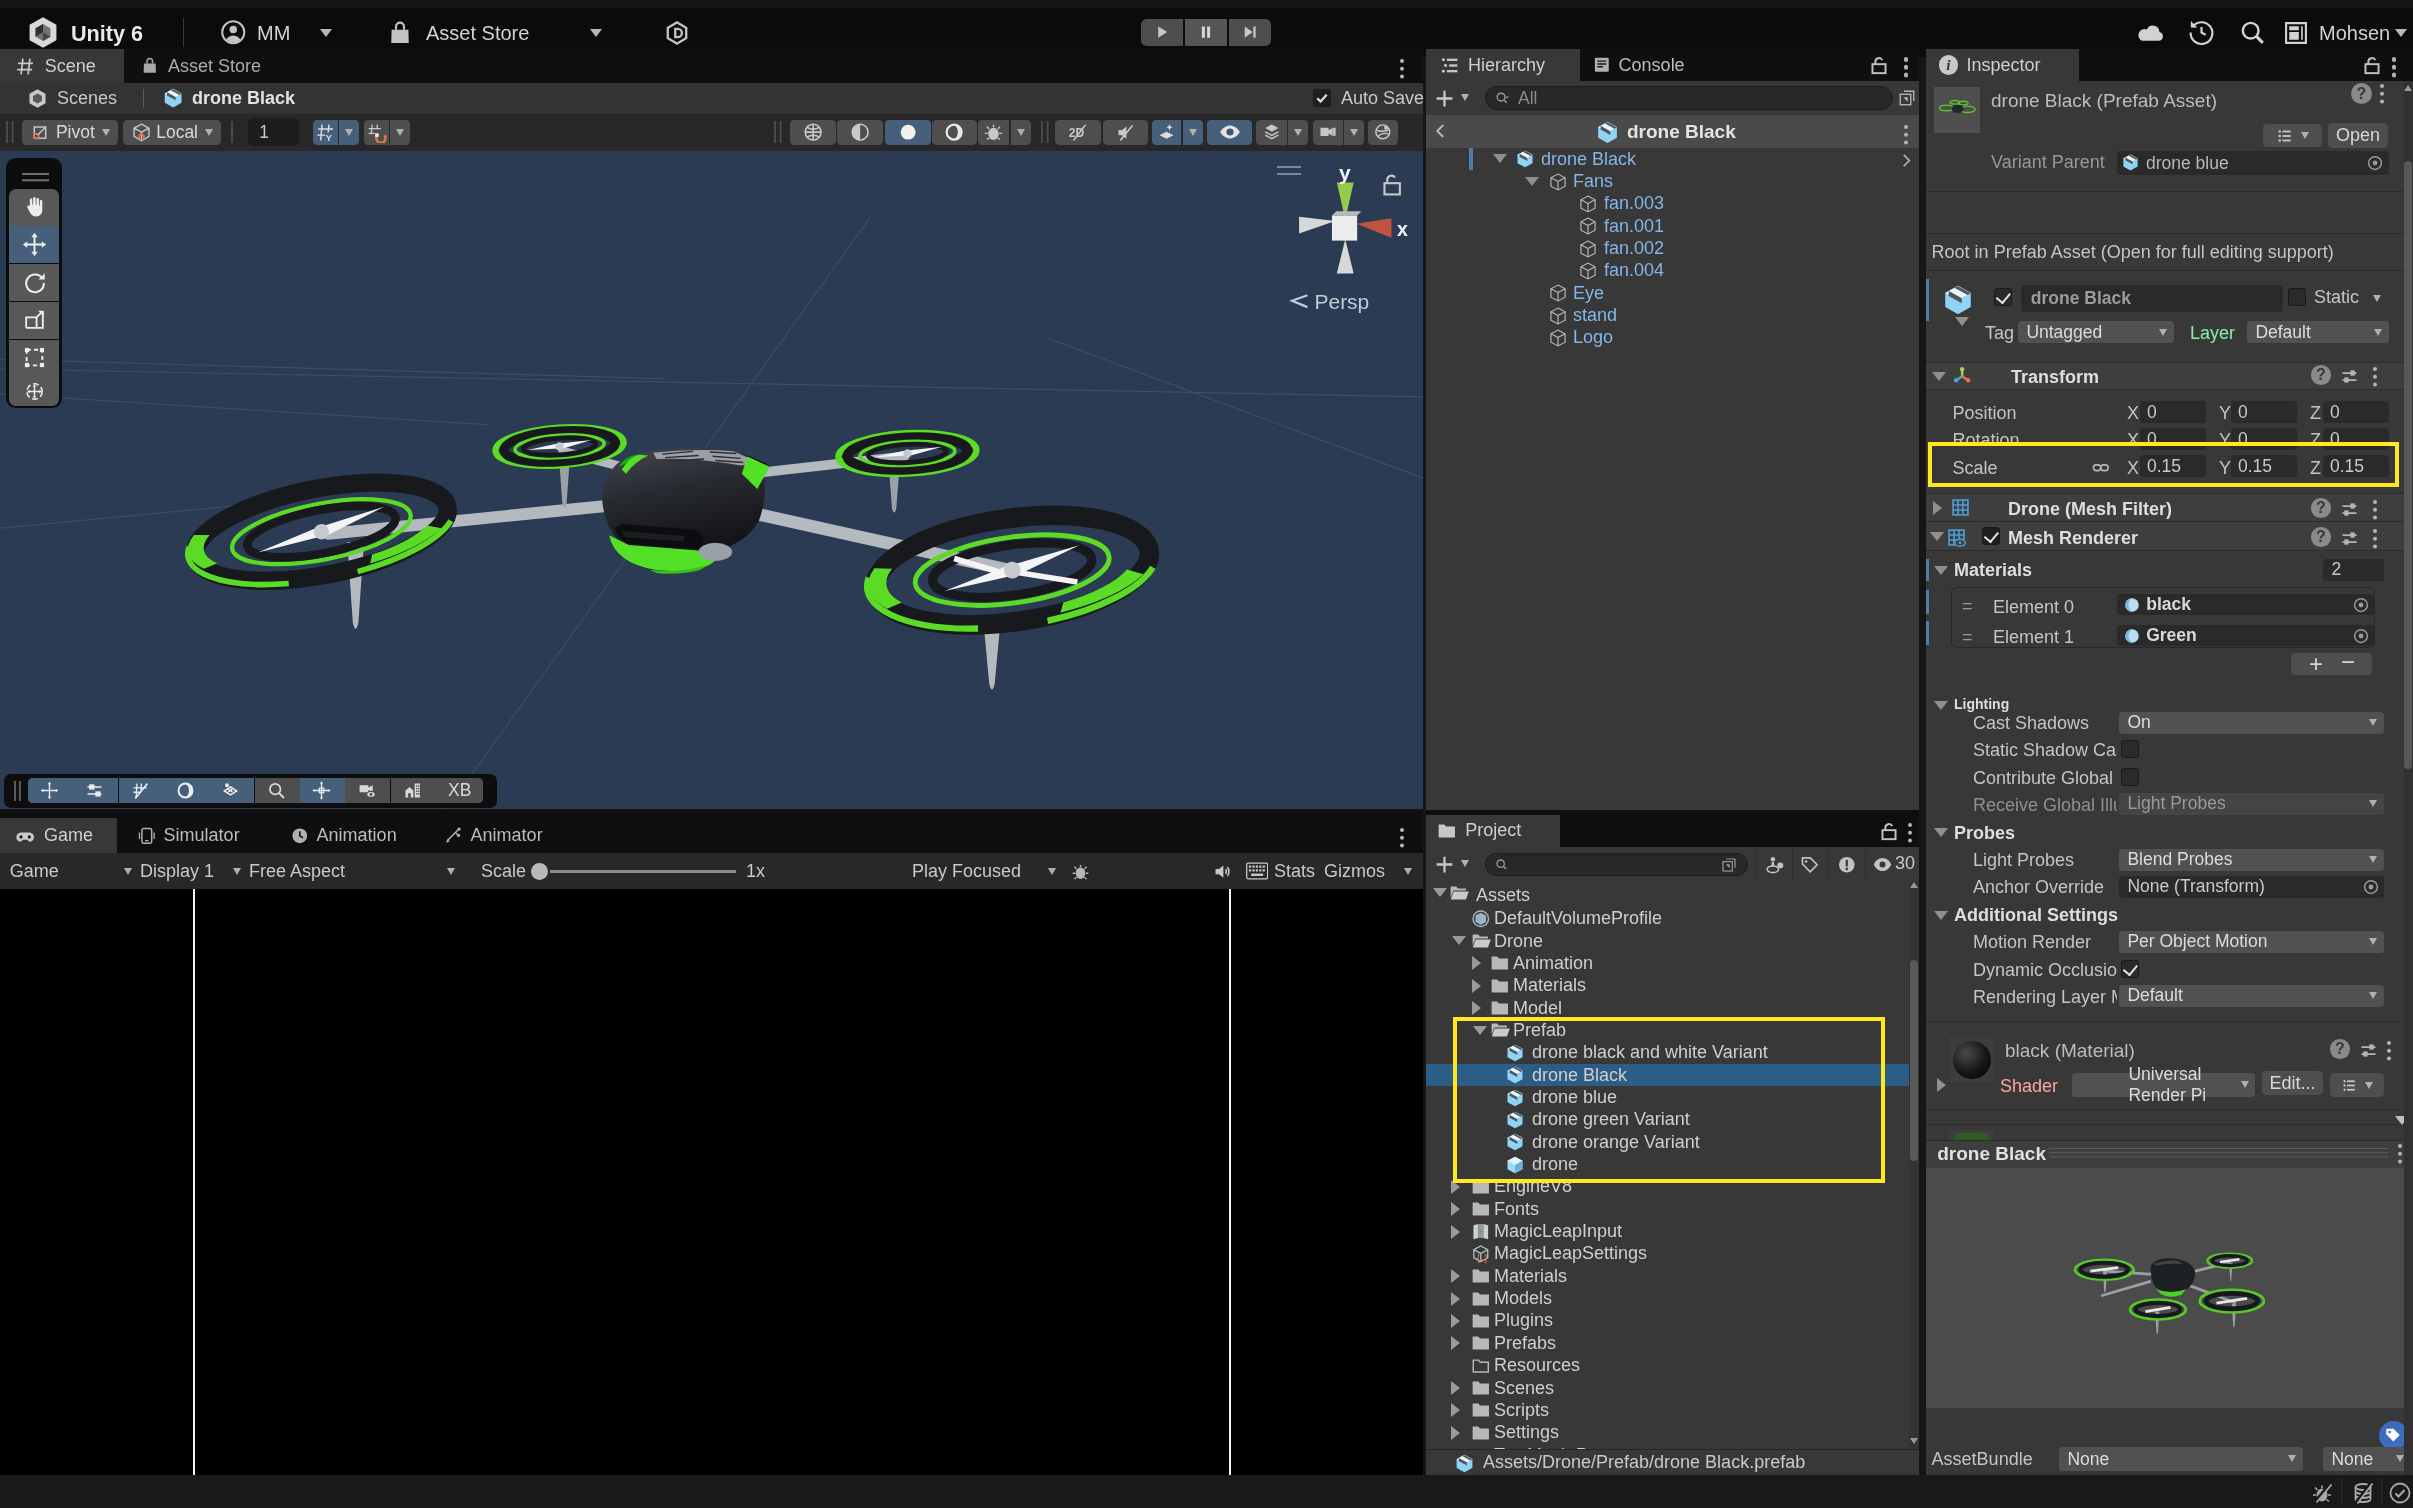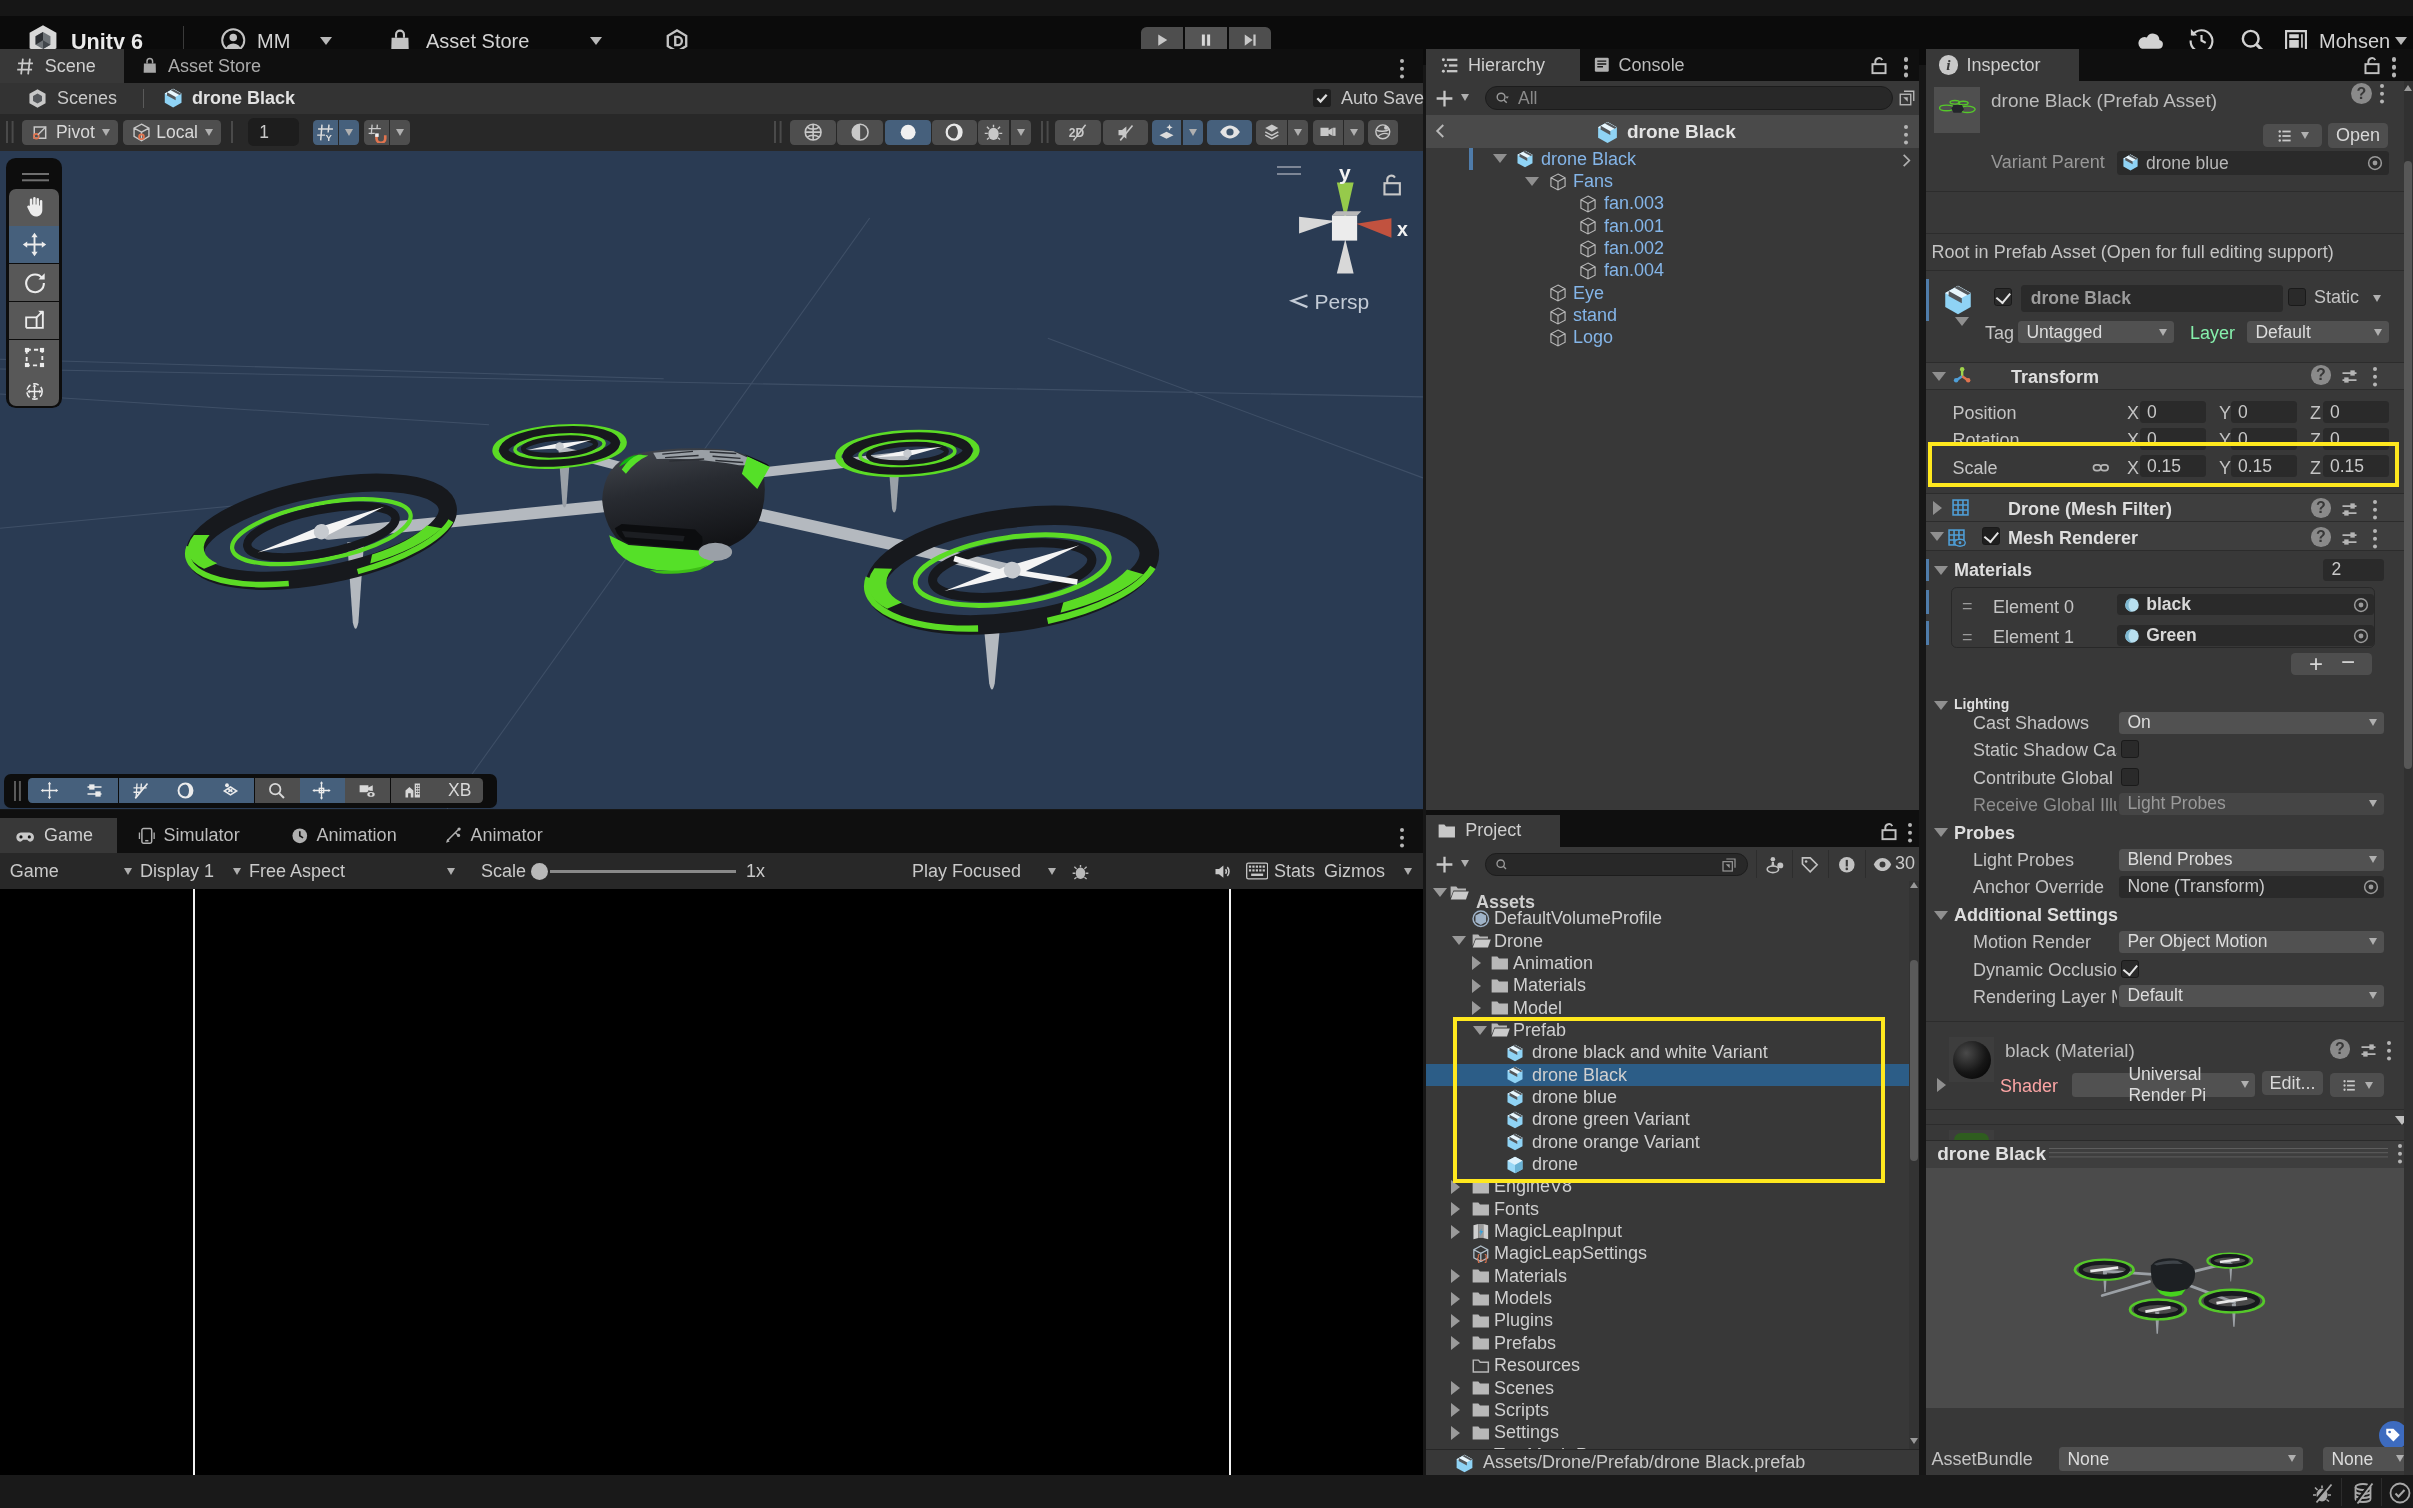--- a/index.html
+++ b/index.html
@@ -16,21 +16,21 @@
 .tri-r{width:0;height:0;border-top:7px solid transparent;border-bottom:7px solid transparent;border-left:9px solid #8f8f8f;display:inline-block;}
 .tri-d{width:0;height:0;border-left:7px solid transparent;border-right:7px solid transparent;border-top:9px solid #8f8f8f;display:inline-block;}
 .kebab{display:inline-block;width:4.2px;height:4.2px;border-radius:50%;background:#b5b5b5;box-shadow:0 7.7px 0 #b5b5b5,0 15.4px 0 #b5b5b5;}
 .chk{position:absolute;background:#2a2a2a;border:0.7px solid #1a1a1a;border-radius:2.8px;width:18px;height:18px;}
 .chk.on::after{content:"";position:absolute;left:3.5px;top:1.4px;width:7px;height:10.5px;border:solid #e6e6e6;border-width:0 2.8px 2.8px 0;transform:rotate(40deg);}
 .row{position:absolute;display:flex;align-items:center;}
 </style></head>
 <body>
 <div id="root">
 
-<div class="abs" id="topbar" style="left:0;top:16px;width:2413px;height:49px;background:#0b0b0b;">
+<div class="abs" id="topbar" style="left:0;top:8px;width:2413px;height:49px;background:#0b0b0b;">
   <svg class="abs" style="left:25px;top:7px;" width="36" height="35" viewBox="0 0 24 24">
         <path fill="#d8d8d8" d="M12 1.5 21.2 6.7v10.6L12 22.5 2.8 17.3V6.7Z"></path>
         <path fill="#6e7377" d="M12 6.2 17.1 9.1v5.8L12 17.8 6.9 14.9V9.1Z"></path>
         <path fill="#2c2f33" d="M12 6.2v5.7l-5.1 3V9.1Z"></path>
         <path fill="#41464b" d="m12 11.9 5.1 3-5.1 2.9Z"></path>
       </svg>
   <div class="abs txt bold" style="left:71px;top:12.6px;font-size:21.6px;color:#eaeaea;">Unity 6</div>
   <div class="abs" style="left:183px;top:9.8px;width:1.4px;height:29px;background:#3a3a3a;"></div>
   <svg class="abs" style="left:220px;top:11.2px;" width="26.5" height="26.5" viewBox="0 0 24 24">
         <defs>
@@ -721,21 +721,21 @@
         </svg>
 <span class="abs txt" style="left:469px;top:6.3px;font-size:18px;">30</span>
 </div>
 <div class="abs" style="left:0;top:71px;width:493px;height:568px;background:#383838;overflow:hidden;">
 <div class="abs" style="left:0;top:183px;width:493px;height:22.3px;background:#2c5d87;"></div>
 <span class="tri-d abs" style="left:7px;top:7px;border-top-color:#9a9a9a;"></span>
 <svg class="abs" style="left:23px;top:2.8px;" width="21" height="18" viewBox="0 0 26 22">
           <path fill="#b8b8b8" d="M2 3h7l2 2.5h10V8H5.5L2 17Z"></path>
           <path fill="#cacaca" d="M5.8 9h18.7L21 19H2.2Z"></path>
         </svg>
-<span class="abs" style="left:50px;top:11px;font-size:18px;font-weight:bold;color:#cfcfcf;">Assets</span>
+<span class="abs" style="left:50px;top:4px;font-size:18px;font-weight:normal;color:#cfcfcf;">Assets</span>
 <svg class="abs" style="left:45px;top:28px;" width="19.6" height="19.6" viewBox="0 0 24 24">
           <circle cx="12" cy="12" r="9.5" fill="none" stroke="#9fb3c8" stroke-width="1.8"></circle>
           <path fill="#9fb3c8" d="M12 4.5 18.5 8v8L12 19.5 5.5 16V8Z"></path>
         </svg>
 <span class="abs" style="left:68px;top:27px;font-size:18px;font-weight:normal;color:#cfcfcf;">DefaultVolumeProfile</span>
 <span class="tri-d abs" style="left:26px;top:55px;border-top-color:#9a9a9a;"></span>
 <svg class="abs" style="left:45px;top:51px;" width="21" height="18" viewBox="0 0 26 22">
           <path fill="#b8b8b8" d="M2 3h7l2 2.5h10V8H5.5L2 17Z"></path>
           <path fill="#cacaca" d="M5.8 9h18.7L21 19H2.2Z"></path>
         </svg>

